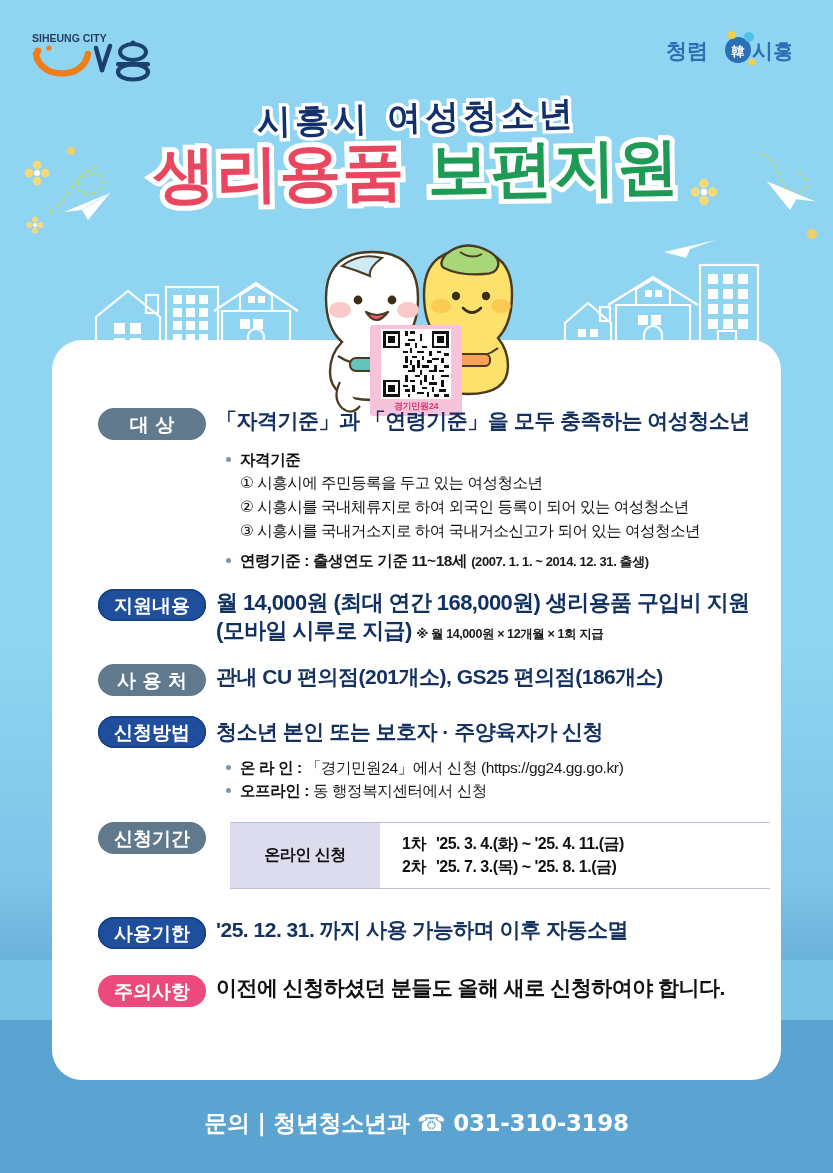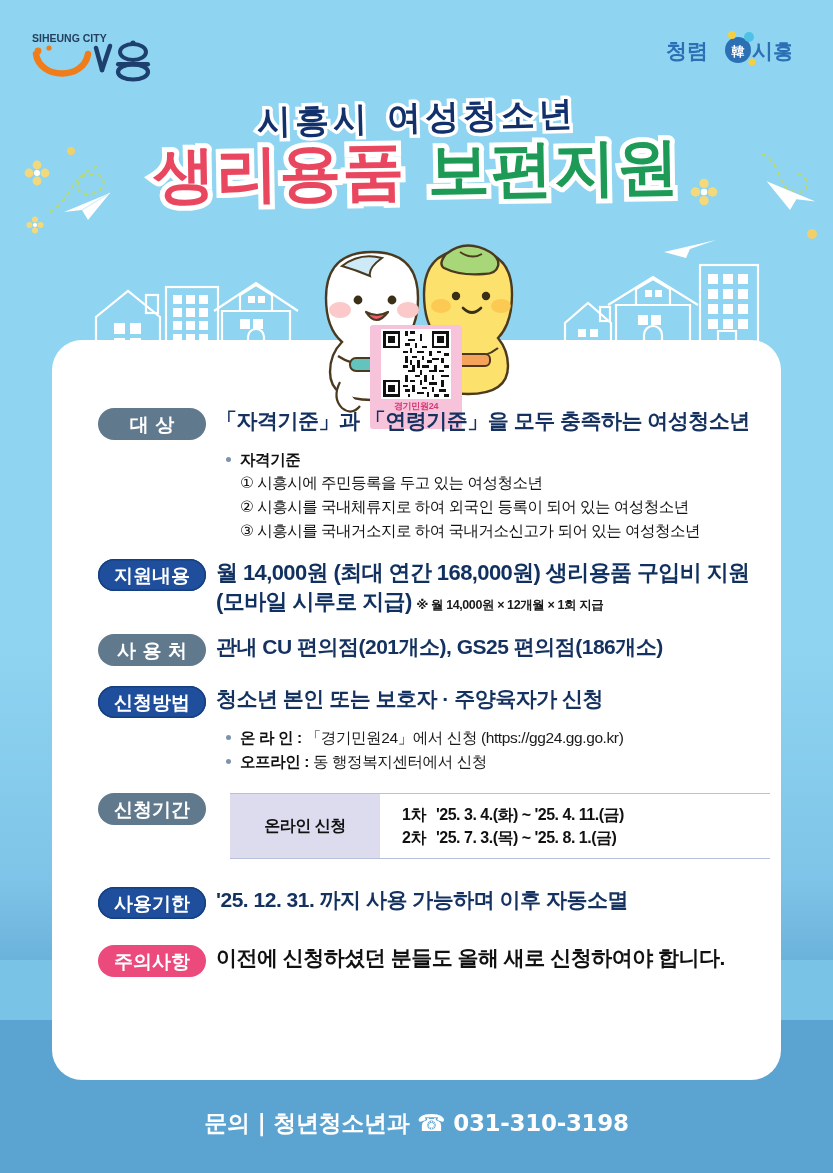--- a/index.html
+++ b/index.html
@@ -95,21 +95,21 @@
   
   .mascots {
     position: absolute;
     left: 296px; top: 232px;
     width: 250px; height: 190px;
     z-index: 5;
   }
   .qr-box {
     position: absolute;
     left: 370px; top: 325px;
-    width: 92px; height: 104px;
+    width: 92px; height: 91px;
     background: #f7c3da;
     border-radius: 3px;
     z-index: 7;
     padding: 4px 4px 0 4px;
     text-align: center;
   }
   .qr-img { width: 84px; height: 70px; display: block; }
   .qr-cap {
     font-size: 9px;
     font-weight: 800;
@@ -550,41 +550,46 @@
       <div class="row-body">
         <div class="lead">「자격기준」과 「연령기준」을 모두 충족하는 여성청소년</div>
       </div>
     </div>
 
     <div style="padding-left:126px; margin-top:8px;">
       <div class="bl"><b>자격기준</b></div>
       <div class="sublist">① 시흥시에 주민등록을 두고 있는 여성청소년</div>
       <div class="sublist">② 시흥시를 국내체류지로 하여 외국인 등록이 되어 있는 여성청소년</div>
       <div class="sublist">③ 시흥시를 국내거소지로 하여 국내거소신고가 되어 있는 여성청소년</div>
+      <div class="bl" style="margin-top:6px;">
+        <b>연령기준 :</b>
+        <span style="font-weight:700;">출생연도 기준 11~18세</span>
+        <span class="age-small">(2007. 1. 1. ~ 2014. 12. 31. 출생)</span>
+      </div>
     </div>
 
     <div class="row" style="margin-top:16px;">
       <span class="badge navy">지원내용</span>
       <div class="row-body">
         <div class="lead-blue">월 14,000원 (최대 연간 168,000원) 생리용품 구입비 지원</div>
         <div>
           <span class="lead-blue">(모바일 시루로 지급)</span>
           <span class="small-note">※ 월 14,000원 × 12개월 × 1회 지급</span>
         </div>
       </div>
     </div>
 
     <div class="row" style="margin-top:18px;">
       <span class="badge slate">사 용 처</span>
       <div class="row-body">
         <div class="lead">관내 CU 편의점(201개소), GS25 편의점(186개소)</div>
       </div>
     </div>
 
-    <div class="row" style="margin-top:20px;">
+    <div class="row" style="margin-top:20px;align-items:center;">
       <span class="badge navy">신청방법</span>
       <div class="row-body">
         <div class="lead">청소년 본인 또는 보호자 · 주양육자가 신청</div>
       </div>
     </div>
     <div style="padding-left:126px; margin-top:8px;">
       <div class="bl">
         <b>온 라 인 :</b>
         <span>「경기민원24」에서 신청 (https://gg24.gg.go.kr)</span>
       </div>

